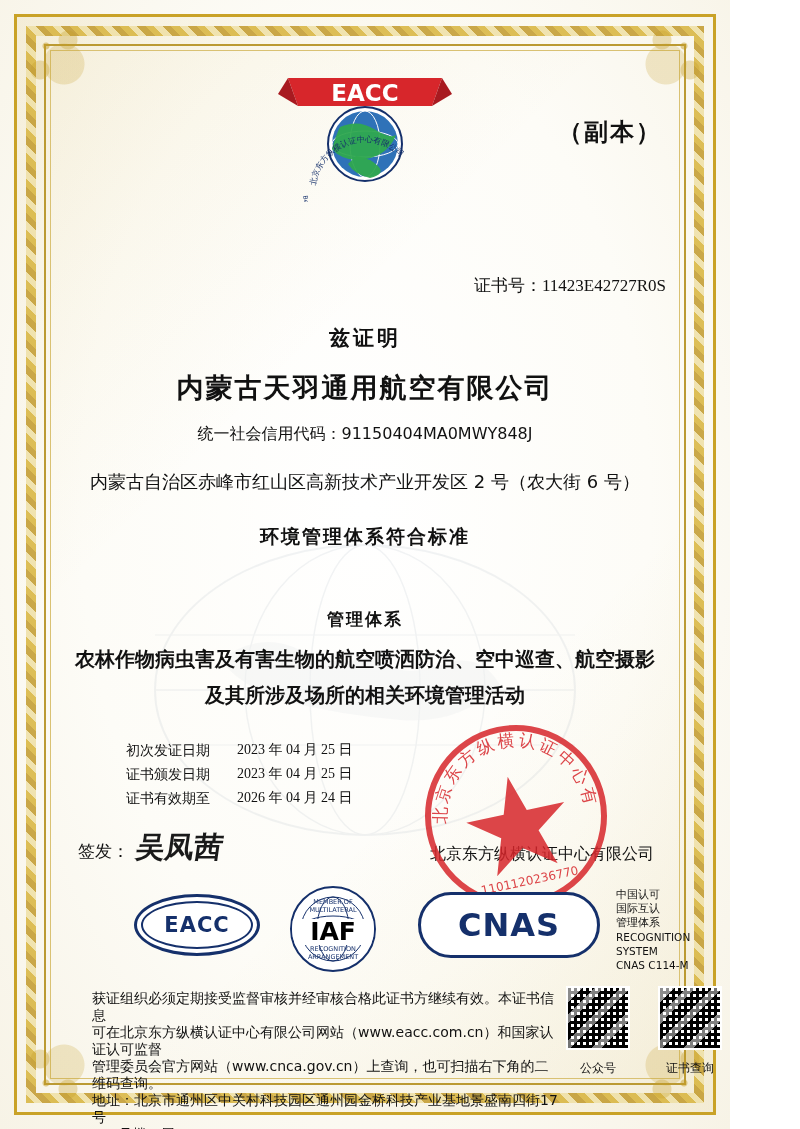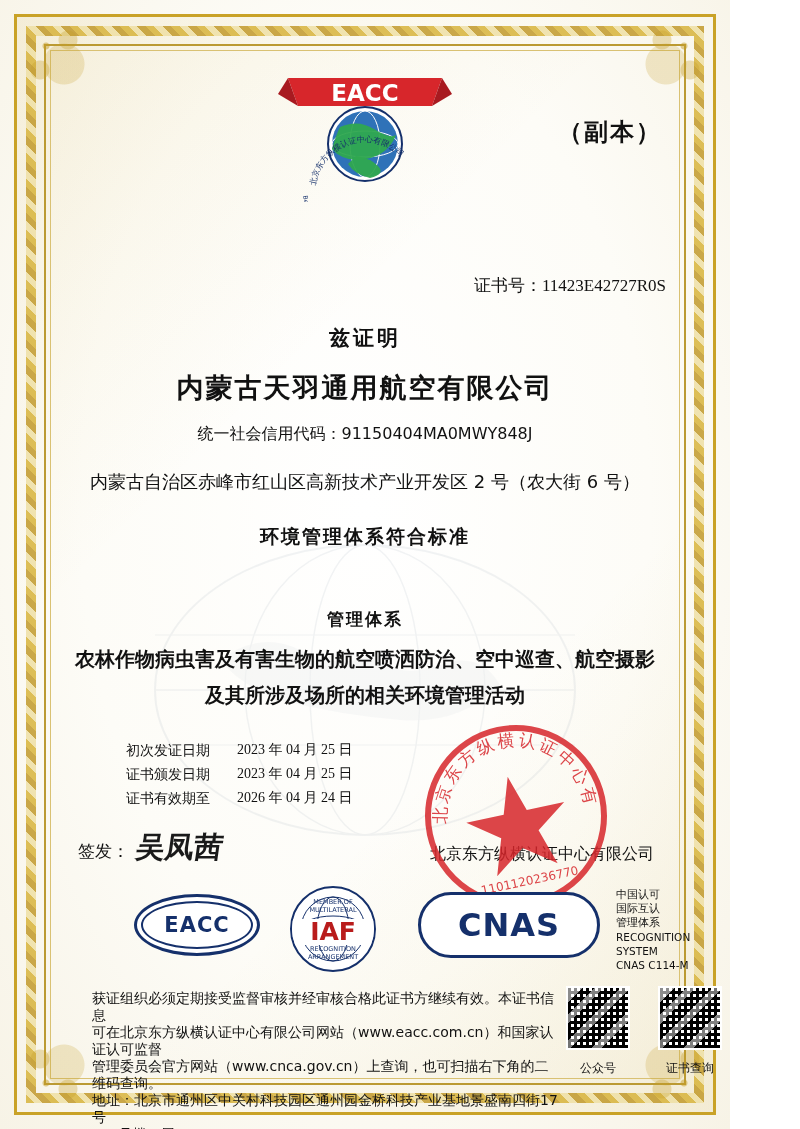--- a/index.html
+++ b/index.html
@@ -154,21 +154,21 @@
   }
   .iaf-circle {
     position: absolute; left: 222px; top: 0;
     width: 86px; height: 86px; border-radius: 50%;
     border: 2px solid #15306b; background: #fff;
     overflow: hidden;
   }
   .iaf-circle .lbl {
     position: absolute; left: 0; right: 0; top: 31px;
     text-align: center; font-family: "DejaVu Sans", sans-serif;
-    font-weight: bold; font-size: 25px; color: #b91c1c;
+    font-weight: bold; font-size: 25px; color: #000000;
     background: #fff; line-height: 26px;
   }
   .iaf-circle .t-top, .iaf-circle .t-bot {
     position: absolute; left: 0; right: 0; text-align: center;
     font-size: 6.5px; font-family: "DejaVu Sans", sans-serif; color: #15306b;
   }
   .iaf-circle .t-top { top: 10px; }
   .iaf-circle .t-bot { bottom: 9px; }
   .cnas {
     position: absolute; left: 350px; top: 6px;

